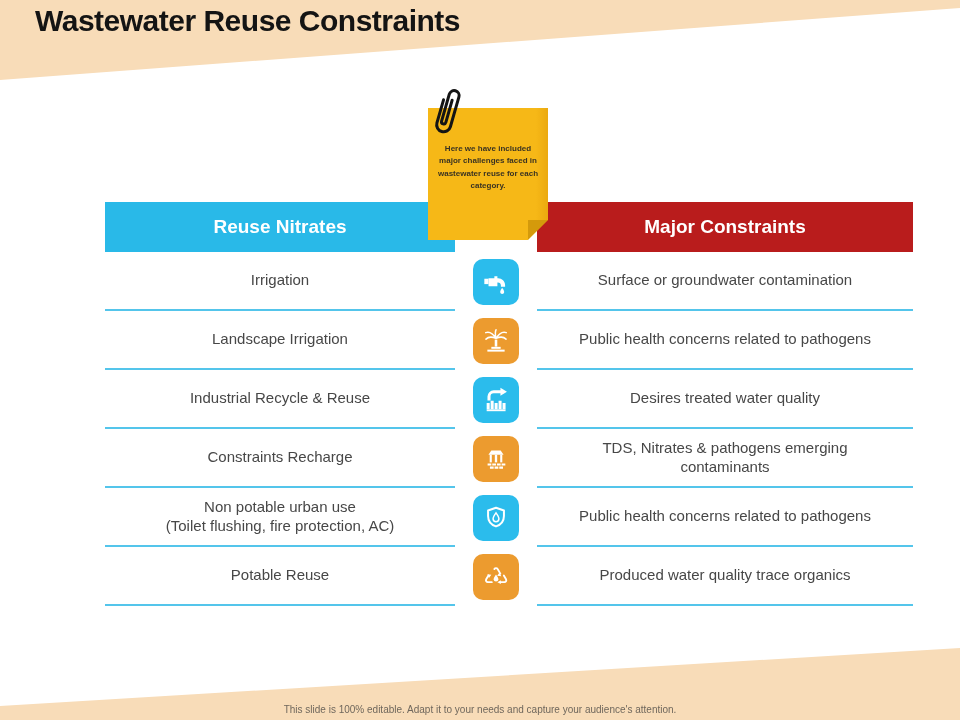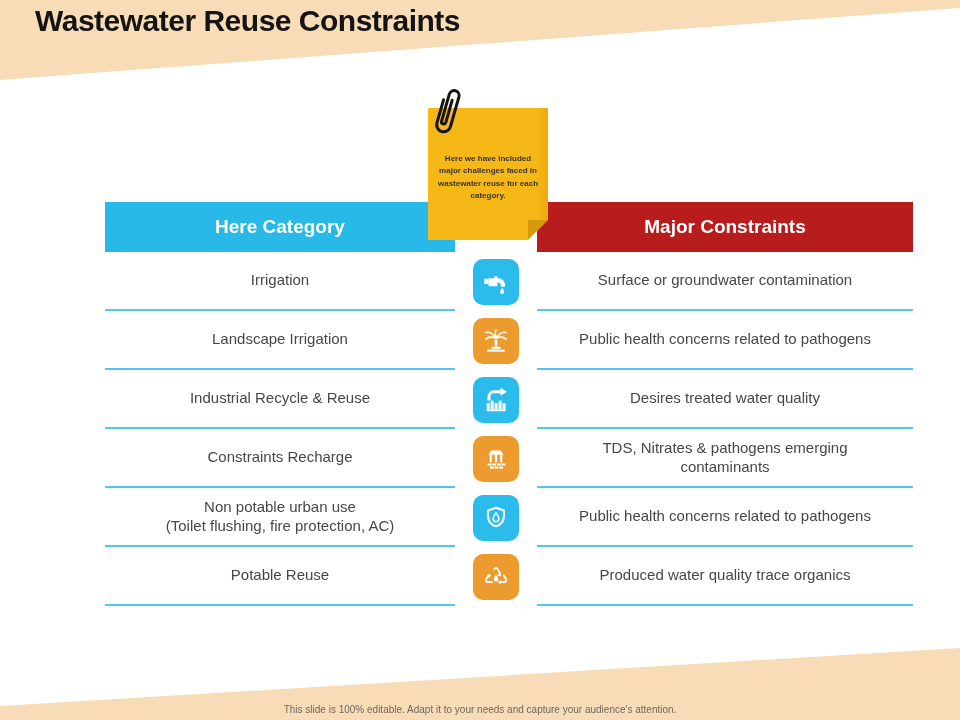--- a/index.html
+++ b/index.html
@@ -40,36 +40,36 @@
               display:flex; align-items:center; justify-content:center; }
   .icon-box svg { display:block; }
 
   
   .note { position:absolute; left:428px; top:108px; width:120px; height:132px; z-index:5;
           background:linear-gradient(90deg,#F6B817 90%, #EBA90F 100%);
           clip-path:polygon(0 0,100% 0,100% calc(100% - 20px),calc(100% - 20px) 100%,0 100%);
           filter:drop-shadow(3px 3px 3px rgba(0,0,0,0.28)); }
   .note-fold { position:absolute; right:0; bottom:0; width:20px; height:20px;
           background:#D49A0B; clip-path:polygon(0 0,100% 0,0 100%); }
-  .note-text { padding:45px 7px 0; font-size:8px; font-weight:bold; color:#3a3322;
+  .note-text { padding:35px 7px 0; font-size:8px; font-weight:bold; color:#3a3322;
           text-align:center; line-height:1.55; }
   .clip-svg { position:absolute; left:429px; top:85px; z-index:6; transform:rotate(16deg); }
 </style>
 </head>
 <body>
 
 <div class="stage">
 
   <div class="band-top" style="background: rgb(248, 220, 184);"></div>
   <div class="band-bottom" style="background: rgb(248, 220, 184);"></div>
 
   <div class="title">Wastewater Reuse Constraints</div>
 
   <div class="thead thead-left" style="background: rgb(41, 185, 232);">
-    <span>Here Category</span>
+    <span>Reuse Nitrates</span>
   </div>
   <div class="thead thead-right" style="background: #b91c1c;">
     <span>Major Constraints</span>
   </div>
 
   <div class="rows">
 
     <div class="trow">
       <div class="cell cell-left" style="border-bottom-color: rgb(84, 197, 235);">
         <div>Irrigation</div>

